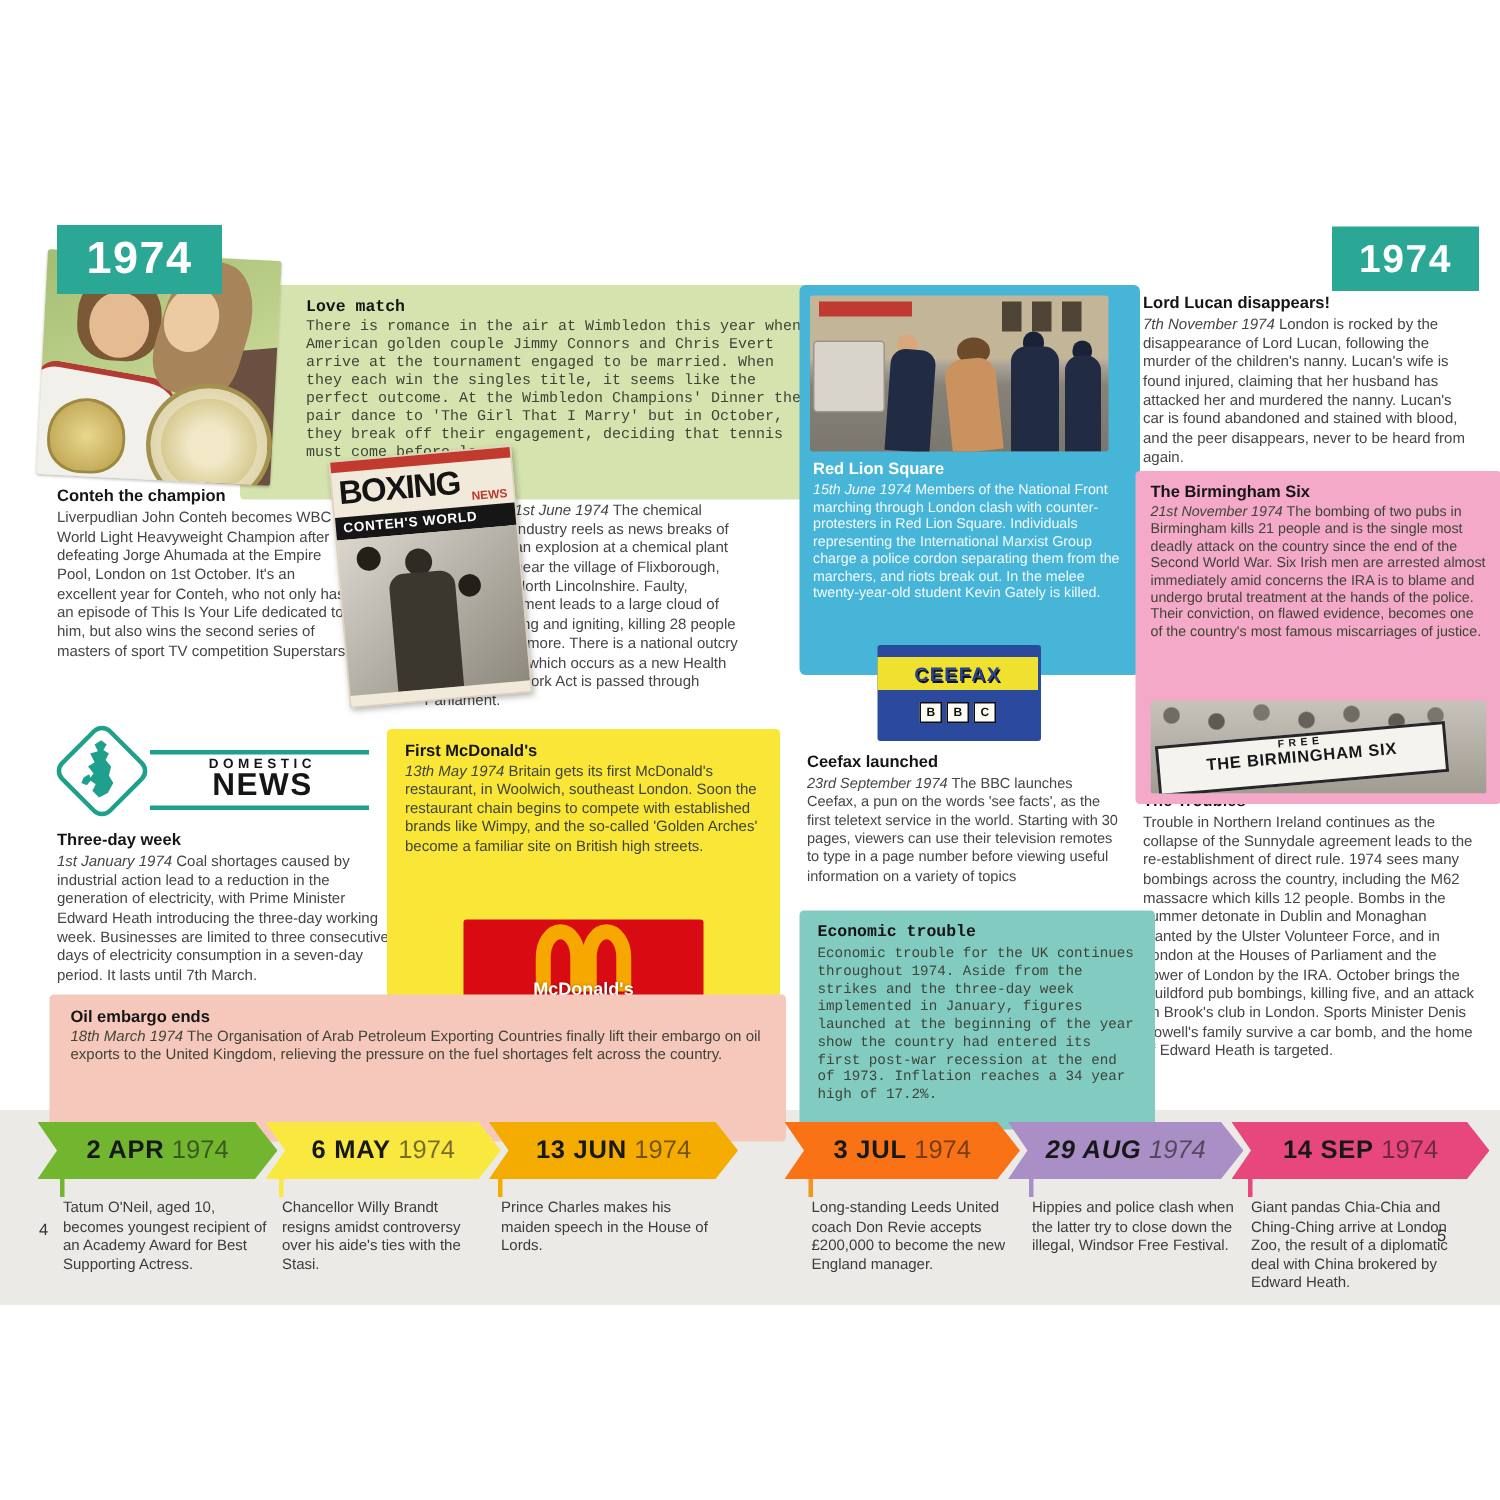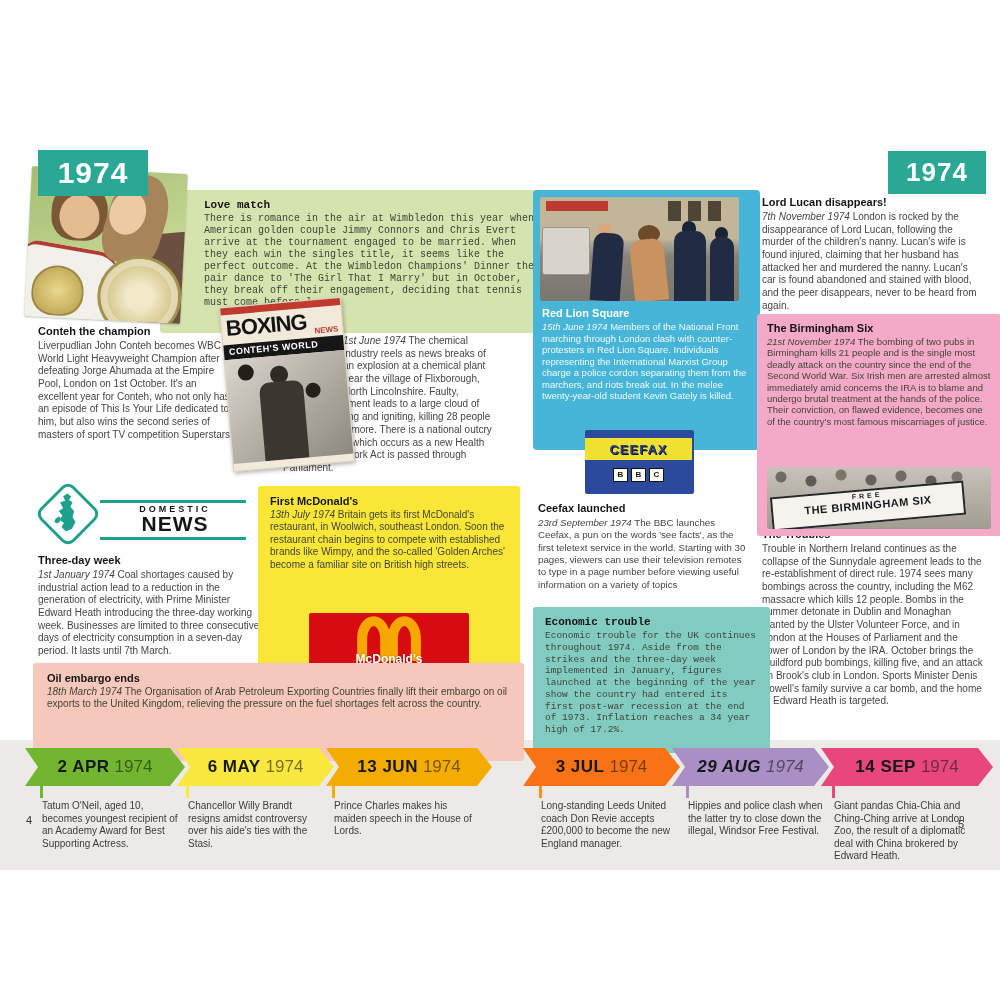--- a/index.html
+++ b/index.html
@@ -197,21 +197,21 @@
   <div class="dn-kicker">DOMESTIC</div>
   <div class="dn-title">NEWS</div>
 
   <div class="sec" style="left:38px;top:554px;width:222px;">
     <h3>Three-day week</h3>
     <p><em class="d">1st January 1974</em> <span>Coal shortages caused by industrial action lead to a reduction in the generation of electricity, with Prime Minister Edward Heath introducing the three-day working week. Businesses are limited to three consecutive days of electricity consumption in a seven-day period. It lasts until 7th March.</span></p>
   </div>
 
   <div class="cbox mcdBox" style="background-color: rgb(249, 230, 54);">
     <h3>First McDonald's</h3>
-    <p><em class="d">13th July 1974</em> <span>Britain gets its first McDonald's restaurant, in Woolwich, southeast London. Soon the restaurant chain begins to compete with established brands like Wimpy, and the so-called 'Golden Arches' become a familiar site on British high streets.</span></p>
+    <p><em class="d">13th May 1974</em> <span>Britain gets its first McDonald's restaurant, in Woolwich, southeast London. Soon the restaurant chain begins to compete with established brands like Wimpy, and the so-called 'Golden Arches' become a familiar site on British high streets.</span></p>
     <div class="mcdLogo" style="background-color: rgb(216, 11, 18);">
       <svg width="86" height="46" viewBox="0 0 100 60">
         <path d="M15 62 V30 A15 22 0 0 1 45 30 V62" fill="none" stroke="#f7a800" stroke-width="13"></path>
         <path d="M55 62 V30 A15 22 0 0 1 85 30 V62" fill="none" stroke="#f7a800" stroke-width="13"></path>
       </svg>
       <div class="mcdText">McDonald's</div>
       <div class="mcdReg">®</div>
     </div>
   </div>
 

